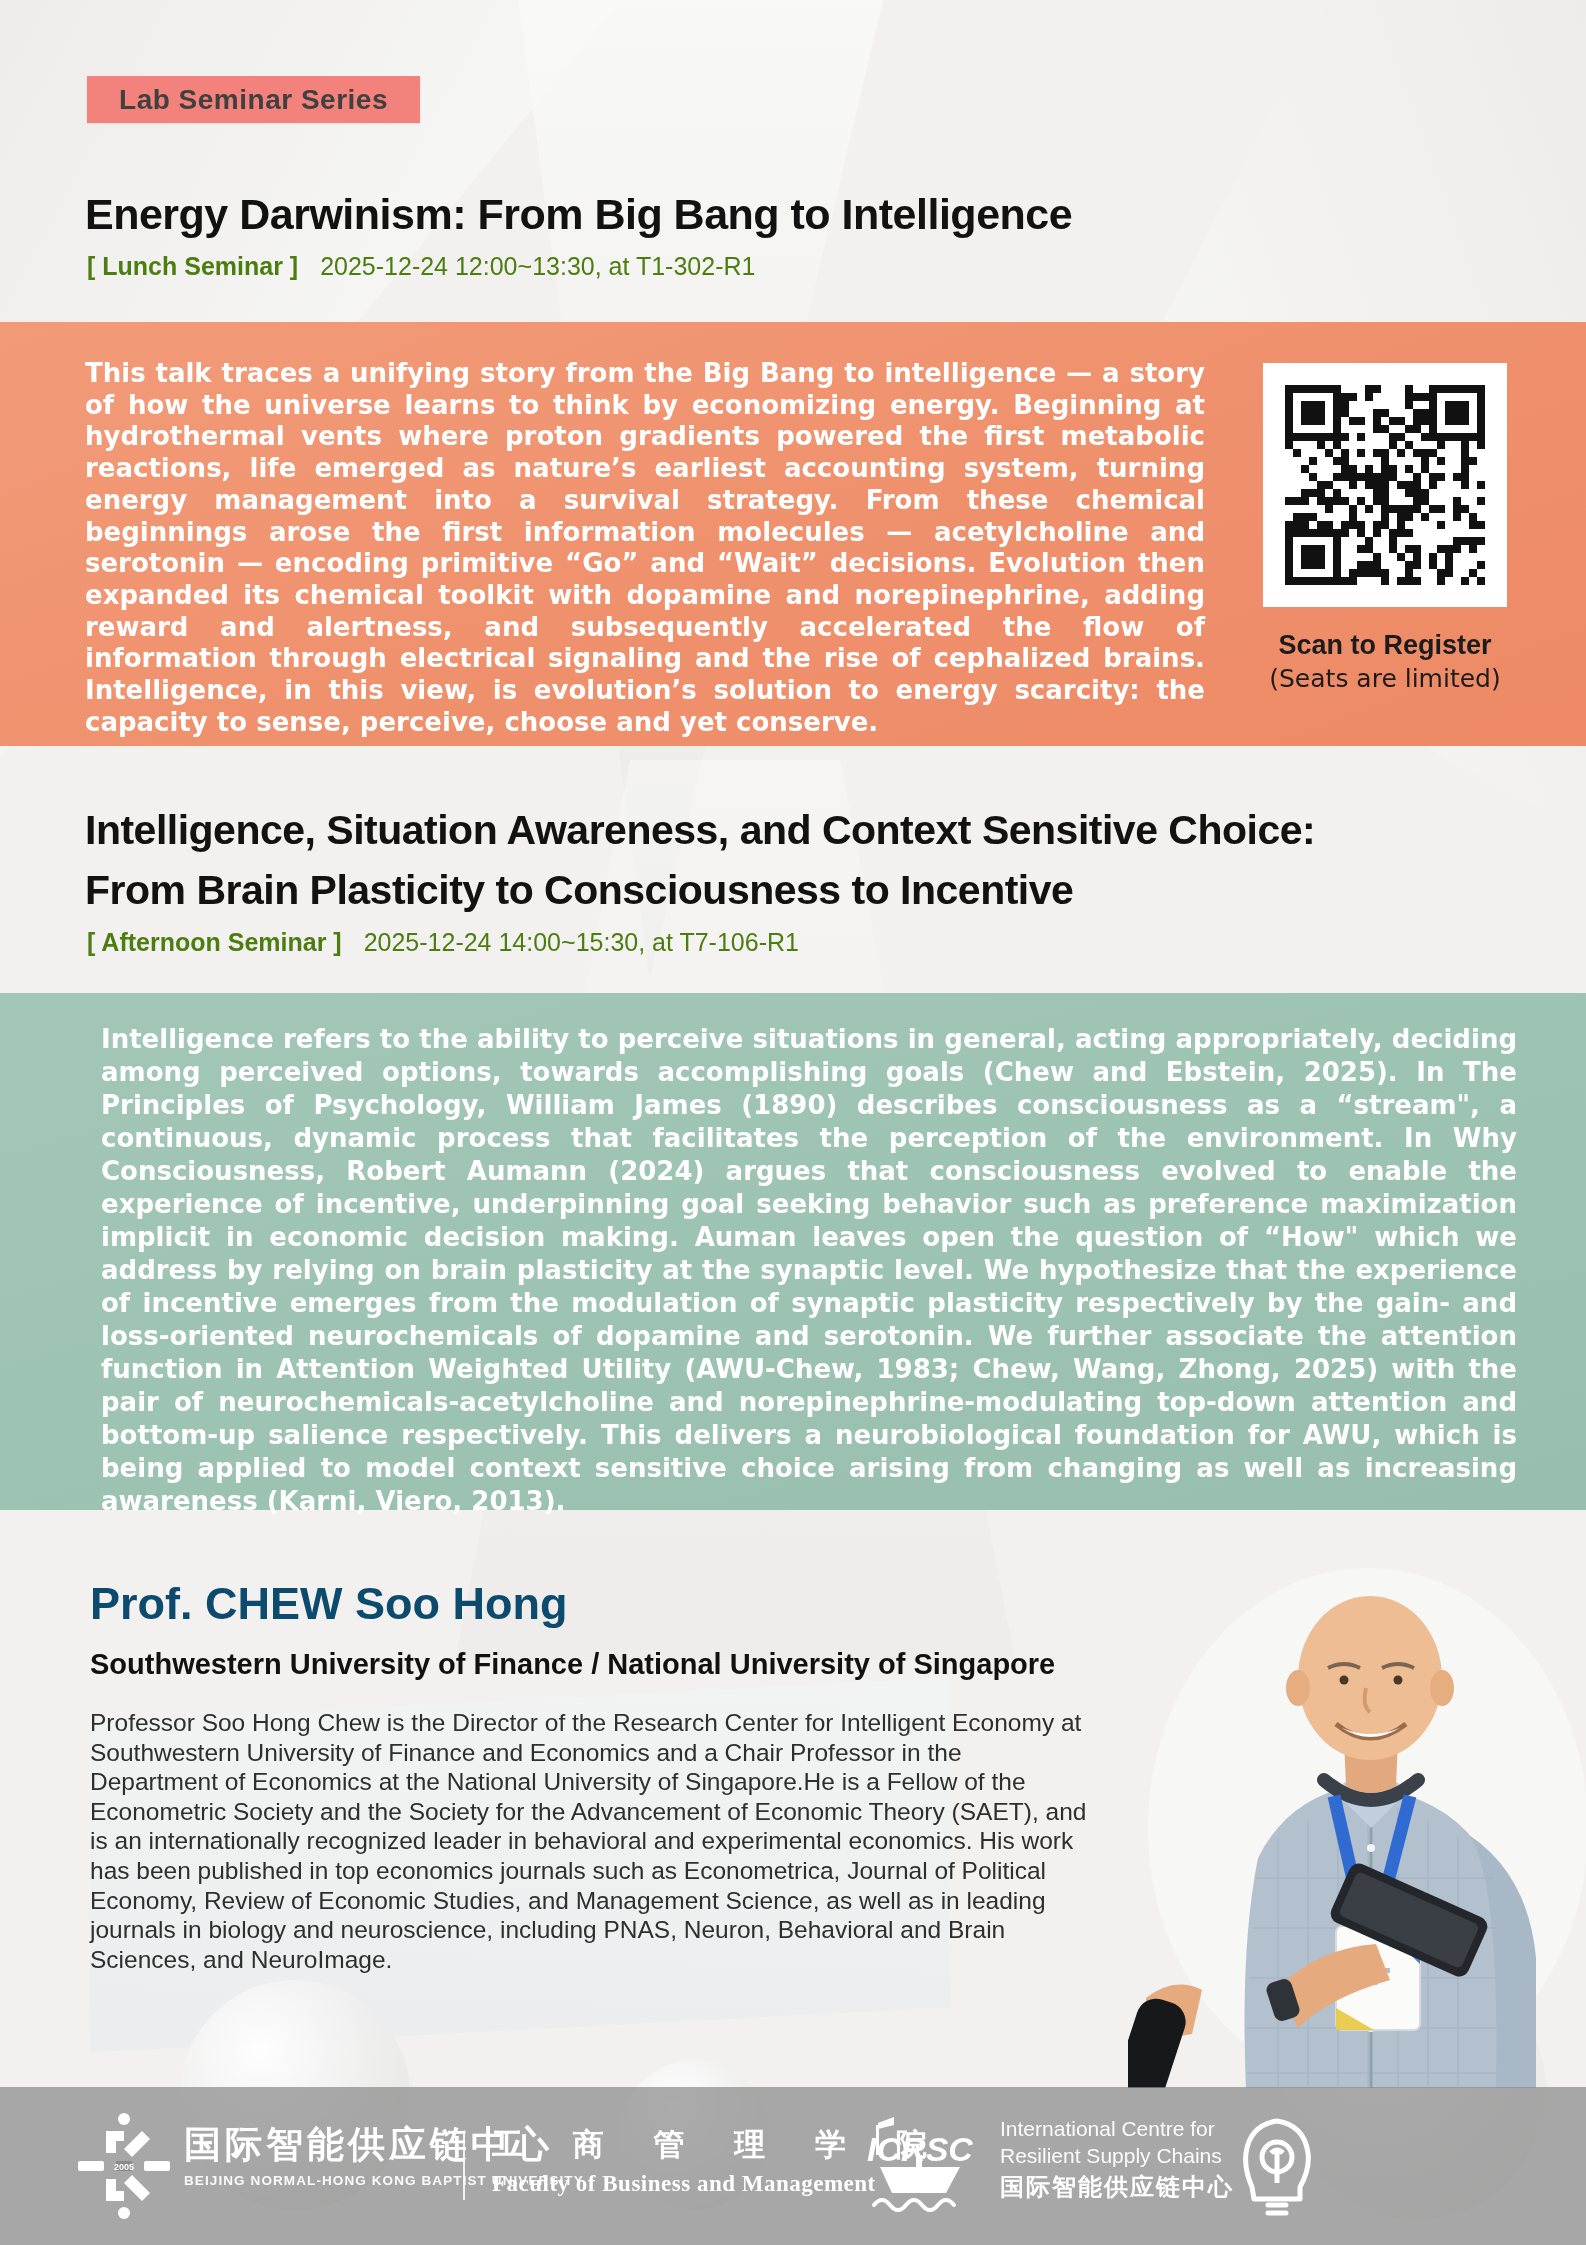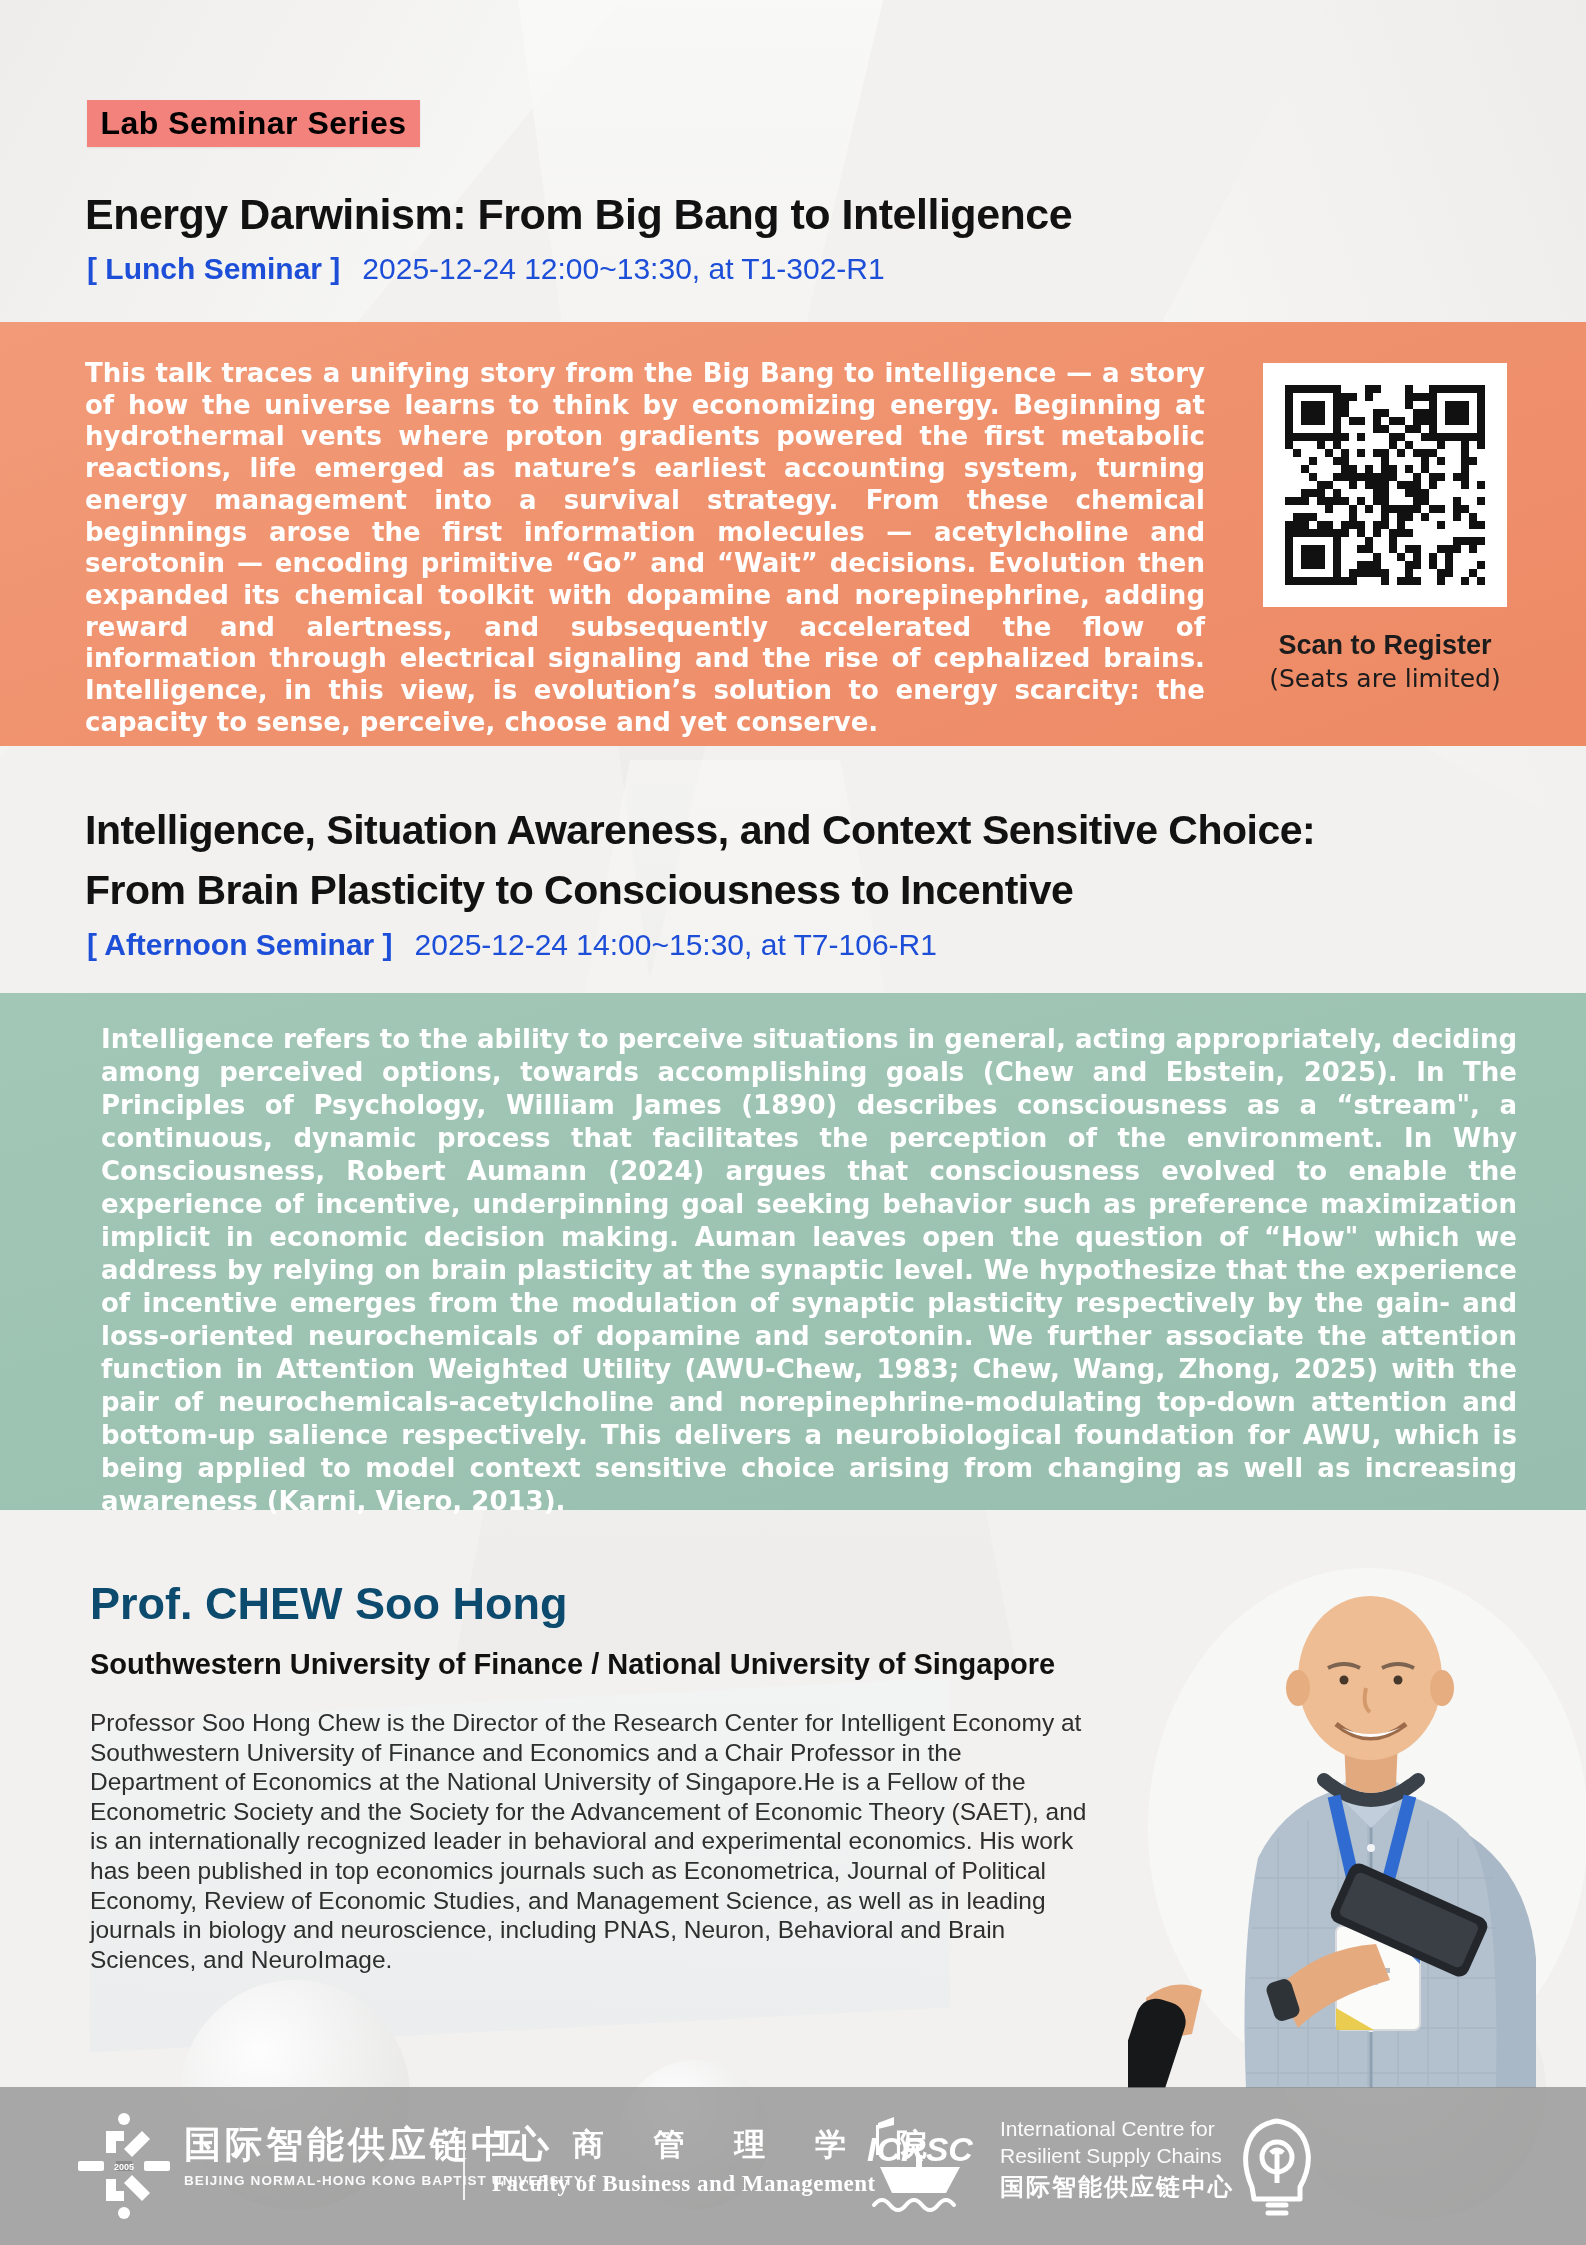--- a/index.html
+++ b/index.html
@@ -27,27 +27,27 @@
     background:linear-gradient(185deg,#f3f5f6,#e6eaec);transform:skewY(-3deg);opacity:.55;}
   .bg-sphere1{position:absolute;top:1980px;left:180px;width:230px;height:230px;border-radius:50%;
     background:radial-gradient(circle at 35% 30%,#ffffff,#e0dfde);opacity:.9;}
   .bg-sphere2{position:absolute;top:2060px;left:620px;width:150px;height:150px;border-radius:50%;
     background:radial-gradient(circle at 35% 30%,#ffffff,#e3e2e1);opacity:.9;}
   .bg-sphere3{position:absolute;top:1960px;right:40px;width:260px;height:260px;border-radius:50%;
     background:radial-gradient(circle at 35% 30%,#fdfdfd,#e4e3e2);opacity:.9;}
 
   
   .badge{position:absolute;left:87px;top:76px;height:47px;min-width:333px;
-    background:#f4827c;color:#000000;font-weight:bold;font-size:32px;
+    background:#f4827c;color:#404040;font-weight:bold;font-size:28px;
     display:flex;align-items:center;justify-content:center;letter-spacing:.5px;
-    box-shadow:0 1px 2px rgba(0,0,0,.08);margin-top:24px;}
+    box-shadow:0 1px 2px rgba(0,0,0,.08);}
   
   .title1{position:absolute;left:85px;top:190px;font-size:43px;font-weight:800;
     letter-spacing:-.5px;color:#121212;}
-  .infoline{position:absolute;left:87px;font-size:30px;color:#1d4ed8;white-space:nowrap;}
+  .infoline{position:absolute;left:87px;font-size:25px;color:#4d7c0f;white-space:nowrap;}
   .infoline .tag{font-weight:bold;margin-right:22px;}
   .info1{top:252px;}
   
   .band-orange{position:absolute;left:0;top:322px;width:1586px;height:424px;
     background:linear-gradient(160deg,#f29b79 0%,#ef906c 55%,#ee8a66 100%);}
   .band-orange .abstract{position:absolute;left:85px;top:36px;width:1120px;
     color:#fff;font-weight:bold;font-size:26px;line-height:31.7px;
     text-align:justify;font-family:"DejaVu Sans","Liberation Sans",sans-serif;}
   .qr-card{position:absolute;left:1263px;top:41px;width:244px;height:244px;background:#fff;
     display:flex;align-items:center;justify-content:center;}

